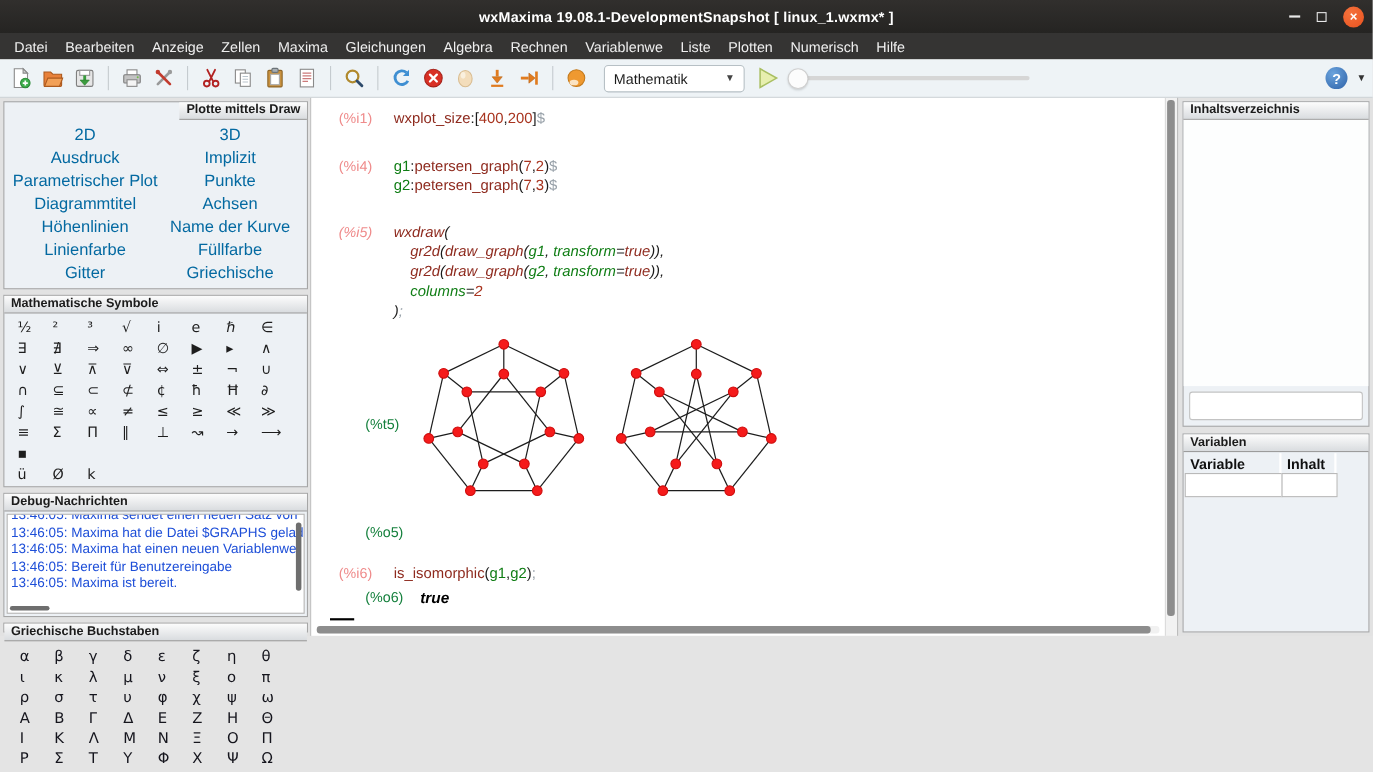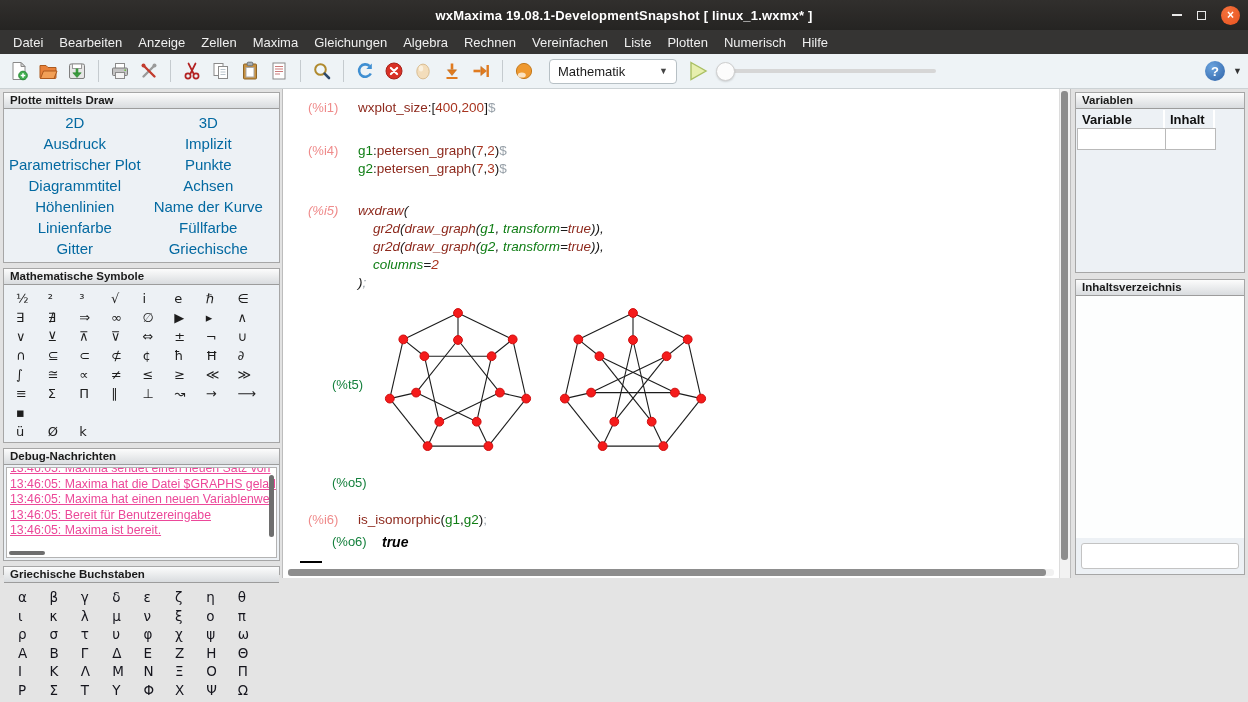--- a/index.html
+++ b/index.html
@@ -38,35 +38,35 @@
            color:#fff;font-weight:bold;font-size:13px;display:flex;align-items:center;justify-content:center;}
   .tb-overflow{margin-left:8px;font-size:9px;color:#333;}
 
   
   .appbody{flex:1;display:flex;min-height:0;}
   .left-sidebar{width:283px;flex:none;box-sizing:border-box;background:#e2e2e2;border-right:1px solid #bdbdbd;
                 padding:3px 2px 3px 3px;display:flex;flex-direction:column;gap:5px;}
   .panel{border:1px solid #a6a6a6;background:#edf1f5;display:flex;flex-direction:column;min-height:0;box-sizing:border-box;}
   .panel-caption{flex:none;padding:1px 6px 2px 6px;font-size:11.5px;font-weight:bold;color:#1b1b1b;
                  background:linear-gradient(#fcfcfc,#d9dcdf);border-bottom:1px solid #9c9c9c;}
-  .p-draw{height:171px;}
+  .p-draw{height:171px;align-items:flex-end;}
   .p-sym{height:175px;}
   .p-debug{height:113px;justify-content:flex-end;}
   .p-greek{flex:1;}
 
   .draw-grid{display:grid;grid-template-columns:1fr 1fr;padding:3px 4px;}
   .draw-btn{height:21px;line-height:21px;text-align:center;font-size:15px;color:#0369a1;}
 
   .sym-grid{padding:4px 10px 0 12px;}
   .sym-row{display:grid;grid-template-columns:repeat(8,1fr);}
   .sym-cell{height:19px;line-height:19px;font-size:13px;color:#1d1d1d;font-family:"DejaVu Sans",sans-serif;}
 
   .debug-box{flex:1;margin:2px;background:#fff;border:1px solid #b3b3b3;position:relative;overflow:hidden;}
   .debug-lines{margin-top:-7px;padding:0 3px;white-space:nowrap;}
-  .debug-line{font-size:12.3px;line-height:15.5px;color:#ec4899;text-decoration:underline;}
+  .debug-line{font-size:12.3px;line-height:15.5px;color:#1d4ed8;}
   .debug-vscroll{position:absolute;top:2px;bottom:9px;right:1px;width:7px;}
   .debug-vthumb{position:absolute;top:6%;width:5px;left:1px;height:80%;background:#6e6e6e;border-radius:3px;}
   .debug-hscroll{position:absolute;left:2px;bottom:1px;height:6px;width:120px;}
   .debug-hthumb{width:36px;height:4px;margin-top:1px;background:#6e6e6e;border-radius:2px;}
 
   .greek-grid{padding:5px 10px 0 14px;}
   .greek-row{display:grid;grid-template-columns:repeat(8,1fr);}
   .greek-cell{height:18.5px;line-height:18.5px;font-size:13.5px;color:#15151d;font-family:"DejaVu Sans",sans-serif;}
 
   
@@ -135,21 +135,21 @@
 
   <div class="menubar">
       <div class="menu-item">Datei</div>
       <div class="menu-item">Bearbeiten</div>
       <div class="menu-item">Anzeige</div>
       <div class="menu-item">Zellen</div>
       <div class="menu-item">Maxima</div>
       <div class="menu-item">Gleichungen</div>
       <div class="menu-item">Algebra</div>
       <div class="menu-item">Rechnen</div>
-      <div class="menu-item">Vereinfachen</div>
+      <div class="menu-item">Variablenwe</div>
       <div class="menu-item">Liste</div>
       <div class="menu-item">Plotten</div>
       <div class="menu-item">Numerisch</div>
       <div class="menu-item">Hilfe</div>
     </div>
 
   <div class="toolbar">
     <div class="tools">
         <div class="tool-btn">
           <svg width="20" height="20" viewBox="0 0 20 20">
@@ -584,38 +584,38 @@
       <div class="hscroll">
           <div class="hthumb"></div>
         </div>
     </div>
 
     <div class="vscroll">
         <div class="vthumb"></div>
       </div>
 
     <div class="right-sidebar">
+      <section class="panel p-toc">
+        <div class="panel-caption">Inhaltsverzeichnis</div>
+        <div class="toc-body"></div>
+        <input class="toc-input" value="" style="">
+      </section>
       <section class="panel p-vars">
         <div class="panel-caption">Variablen</div>
         <div class="vars-table">
           <div class="vars-head">
               <div class="vh">Variable</div>
               <div class="vh">Inhalt</div>
             </div>
           <div class="vars-rows">
               <div class="vars-row">
                 <div class="vc"></div>
                 <div class="vc"></div>
               </div>
             </div>
         </div>
       </section>
-      <section class="panel p-toc">
-        <div class="panel-caption">Inhaltsverzeichnis</div>
-        <div class="toc-body"></div>
-        <input class="toc-input" value="" style="">
-      </section>
     </div>
 
   </div>
 
 
 </div>
 
 </body></html>

